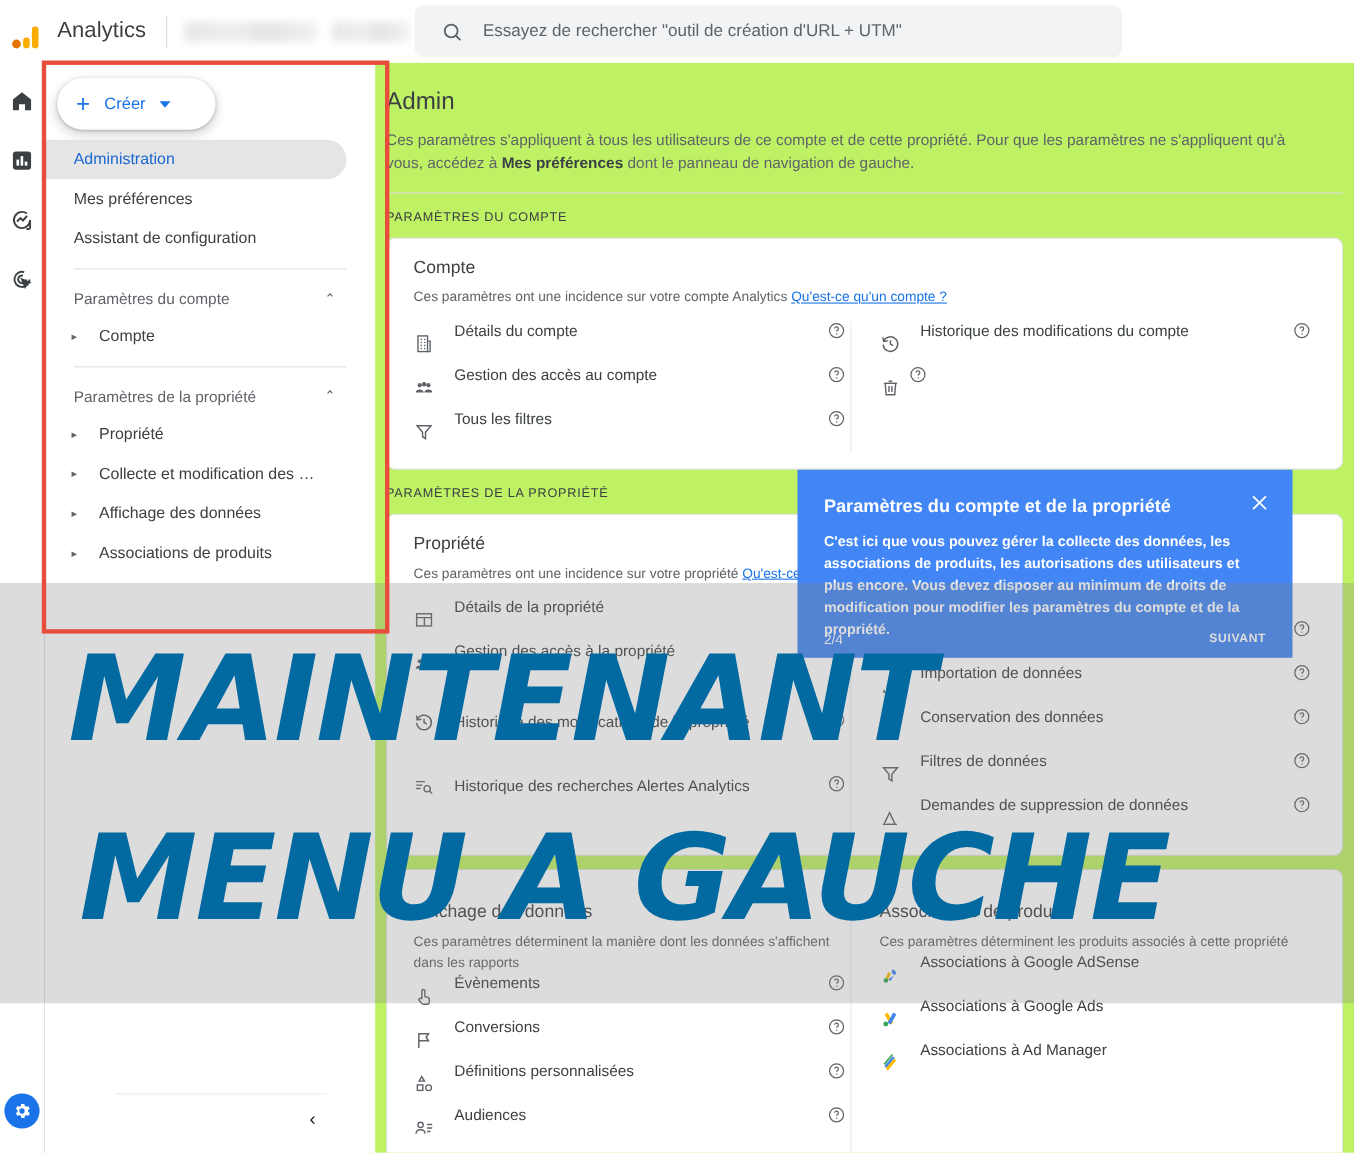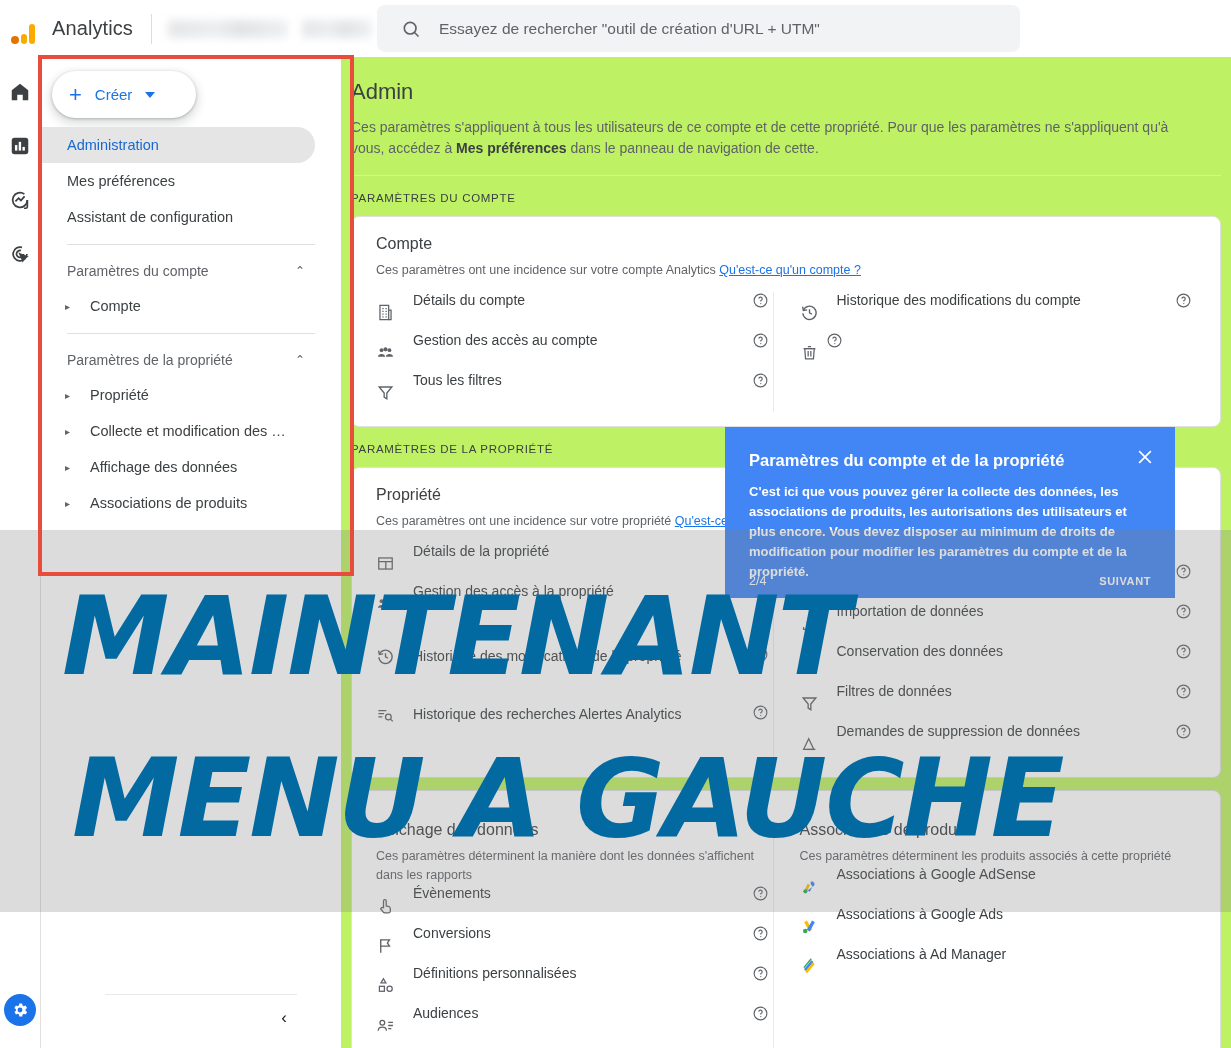--- a/index.html
+++ b/index.html
@@ -219,21 +219,21 @@
       </div>
     </div>
 
     <div class="nav-bottom-sep"></div>
     <div class="collapse-btn">‹</div>
   </div>
 
   <div class="main">
     <div class="page-title">Admin</div>
     <div class="page-desc">
-      <span>Ces paramètres s'appliquent à tous les utilisateurs de ce compte et de cette propriété. Pour que les paramètres ne s'appliquent qu'à vous, accédez à </span><b>Mes préférences</b><span> dans le panneau de navigation de cette.</span>
+      <span>Ces paramètres s'appliquent à tous les utilisateurs de ce compte et de cette propriété. Pour que les paramètres ne s'appliquent qu'à vous, accédez à </span><b>Mes préférences</b><span> dont le panneau de navigation de gauche.</span>
     </div>
     <div class="rule"></div>
     <div class="sec-label">PARAMÈTRES DU COMPTE</div>
 
     <div class="card">
       <h3>Compte</h3>
       <div class="sub">
         <span>Ces paramètres ont une incidence sur votre compte Analytics </span><a href="#">Qu'est-ce qu'un compte ?</a>
       </div>
       <div class="grid2">

